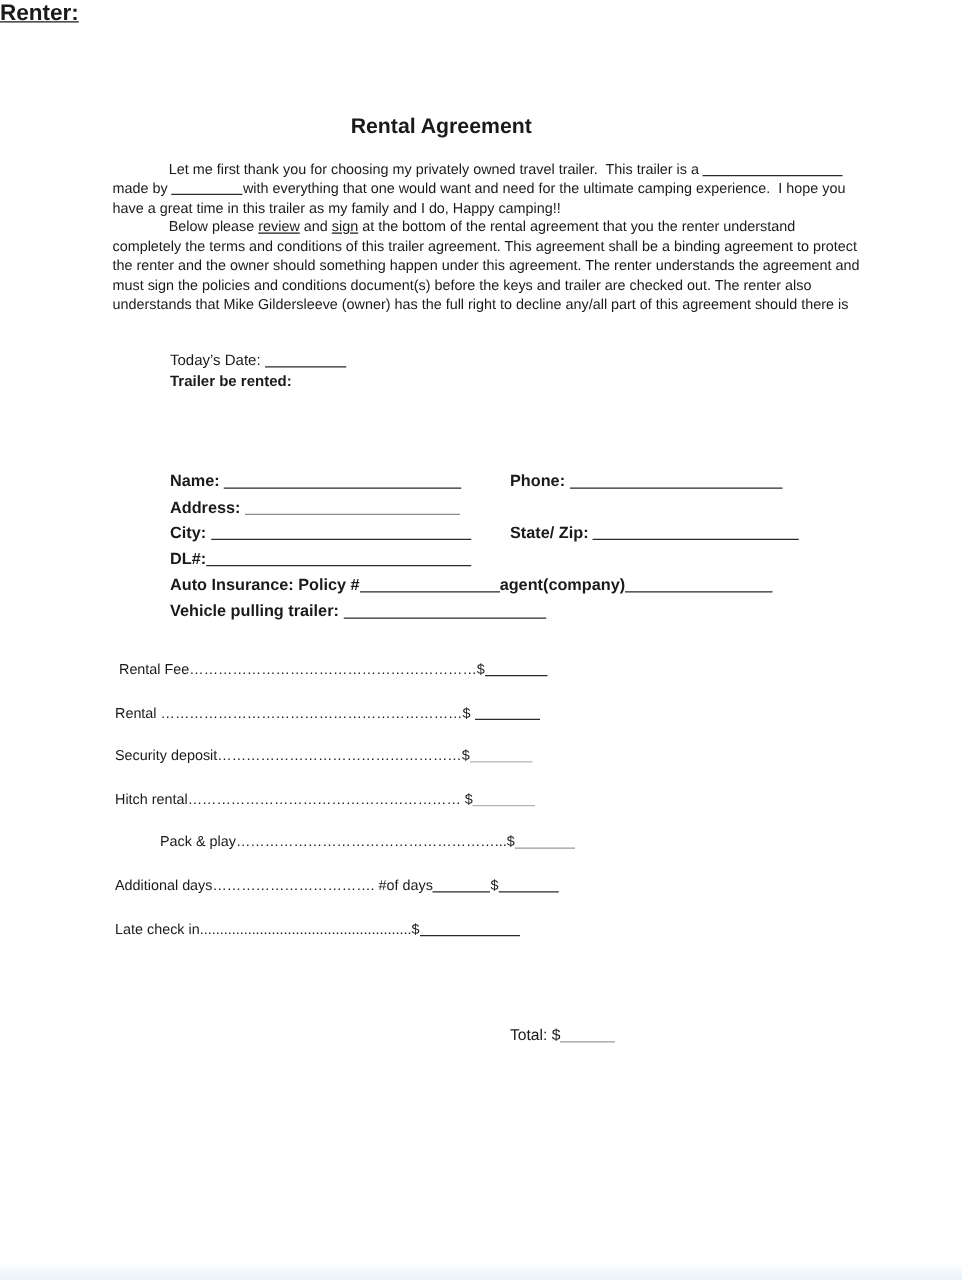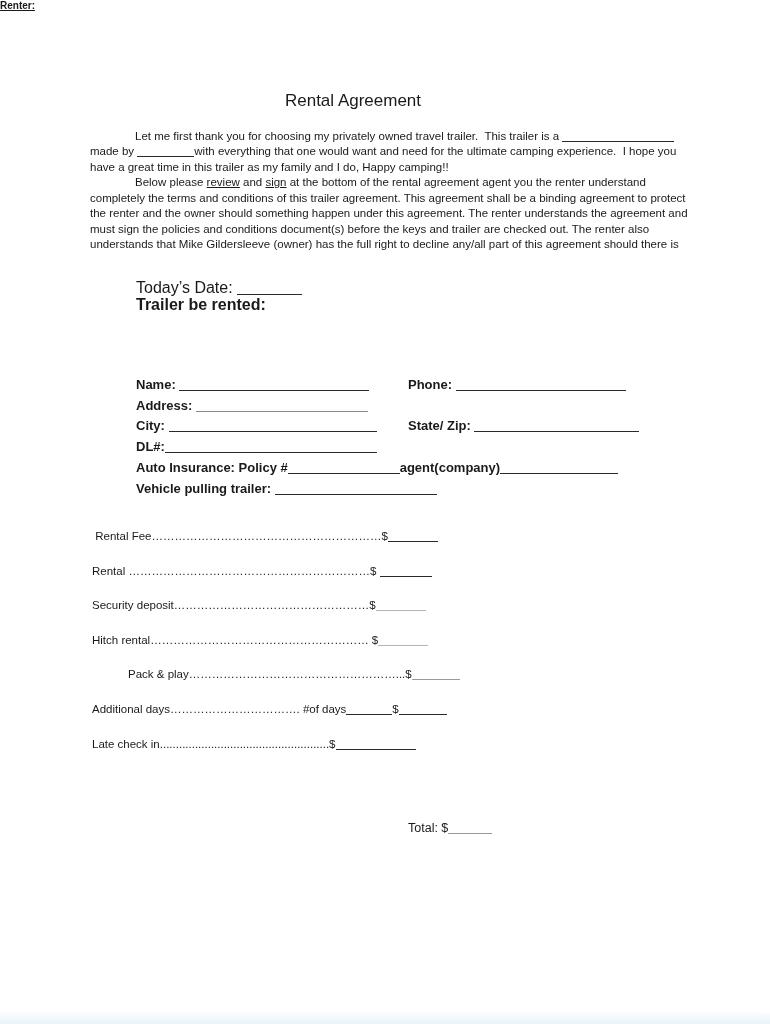--- a/index.html
+++ b/index.html
@@ -1,31 +1,31 @@
 <!DOCTYPE html>
 <html><head>
 <meta charset="utf-8">
 <style>
   html,body{margin:0;padding:0;background:#fff;}
   .page{position:relative;width:770px;height:1024px;background:#ffffff;overflow:hidden;
         font-family:"Liberation Sans","DejaVu Sans",sans-serif;color:#1a1a1a;}
   #doc-title{position:absolute;left:0;top:91px;width:706px;text-align:center;
-             font-size:17px;line-height:20px;font-weight:400;}
+             font-size:17px;line-height:20px;font-weight:700;}
   .block{position:absolute;left:90px;}
   .row{white-space:pre;}
   .b{font-weight:bold;}
   .ul{text-decoration:underline;}
   .blank{display:inline-block;height:11px;border-bottom:1.2px solid #2a2a2a;vertical-align:-2px;}
   .rcol{position:absolute;top:0;}
   
   #paragraphs{top:129px;width:610px;font-size:11.5px;line-height:15.45px;}
   
-  #date-block{top:280px;font-size:16px;line-height:16.5px;}
+  #date-block{top:280px;font-size:12px;line-height:16.5px;}
   
-  #renter-heading{top:336px;left:136px;font-size:10px;font-weight:bold;text-decoration:underline;}
+  #renter-heading{top:336px;left:136px;font-size:18px;font-weight:bold;text-decoration:underline;}
   
   #renter-fields{top:375px;width:610px;font-size:13px;line-height:20.7px;font-weight:bold;}
   #renter-fields .row{position:relative;}
   #renter-fields .blank{border-bottom-width:1.8px;height:12px;}
   
   #fee-rows{top:529px;width:610px;font-size:11.5px;}
   #fee-rows .row{height:34.6px;line-height:15px;}
   
   #total-row{top:821px;left:408px;font-size:12.5px;}
   
@@ -38,21 +38,21 @@
 </head>
 <body>
 
 <div class="page">
   <div id="doc-title">Rental Agreement</div>
 
   <div id="paragraphs" class="block">
       <div class="row" style="padding-left: 45px;"><span>Let me first thank you for choosing my privately owned travel trailer.  This trailer is a </span><span class="blank" style="width: 112px;"></span></div>
       <div class="row"><span>made by </span><span class="blank" style="width: 57px;"></span><span>with everything that one would want and need for the ultimate camping experience.  I hope you</span></div>
       <div class="row"><span>have a great time in this trailer as my family and I do, Happy camping!!</span></div>
-      <div class="row" style="padding-left: 45px;"><span>Below please </span><span class="ul">review</span><span> and </span><span class="ul">sign</span><span> at the bottom of the rental agreement agent you the renter understand</span></div>
+      <div class="row" style="padding-left: 45px;"><span>Below please </span><span class="ul">review</span><span> and </span><span class="ul">sign</span><span> at the bottom of the rental agreement that you the renter understand</span></div>
       <div class="row"><span>completely the terms and conditions of this trailer agreement. This agreement shall be a binding agreement to protect</span></div>
       <div class="row"><span>the renter and the owner should something happen under this agreement. The renter understands the agreement and</span></div>
       <div class="row"><span>must sign the policies and conditions document(s) before the keys and trailer are checked out. The renter also</span></div>
       <div class="row"><span>understands that Mike Gildersleeve (owner) has the full right to decline any/all part of this agreement should there is</span></div>
     </div>
 
   <div id="date-block" class="block">
       <div class="row" style="padding-left: 46px;"><span>Today’s Date: </span><span class="blank" style="width: 65px;"></span></div>
       <div class="row" style="padding-left: 46px; font-weight: bold;"><span>Trailer be rented:</span></div>
     </div>

